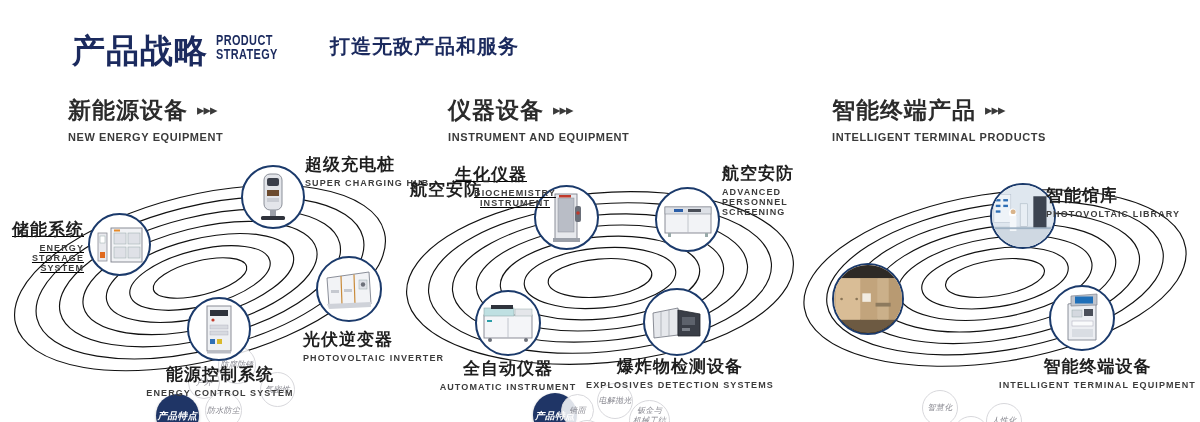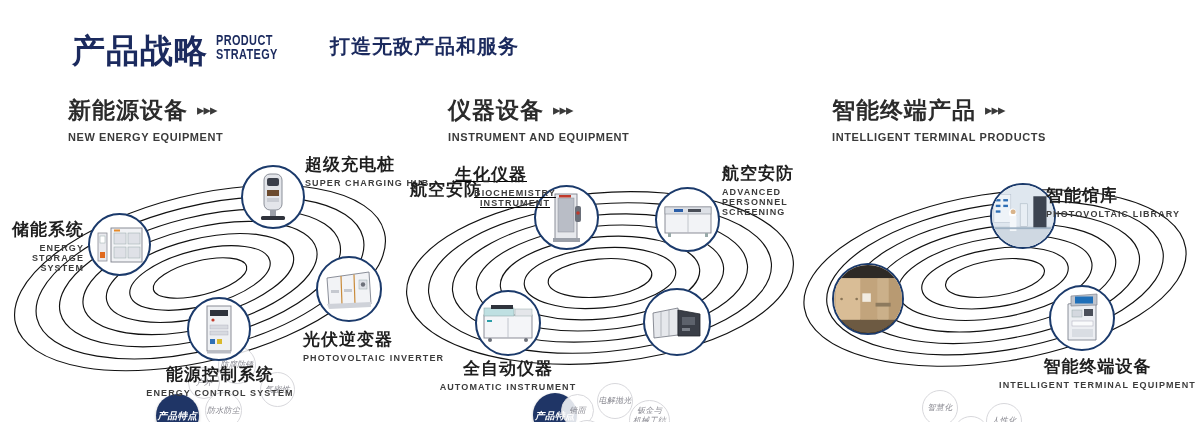--- a/index.html
+++ b/index.html
@@ -78,21 +78,21 @@
   
   .lab { position: absolute; white-space: nowrap; }
   .lab .cn {
     font-size: 17px; font-weight: 700; color: #1e1e1e; letter-spacing: 1px;
   }
   .lab .en {
     font-size: 9px; font-weight: 700; color: #3c3c3c;
     letter-spacing: 1.1px; margin-top: 2px;
     font-family: "Liberation Sans", sans-serif;
   }
-  .lab.r { text-align: right; }
+  .lab.r { text-align: right; text-decoration: underline; }
   .lab.c { text-align: center; }
   .lab.l { text-align: left; }
 </style>
 </head>
 <body>
 
 <div id="page">
 
   <div class="hdr-cn">产品战略</div>
   <div class="hdr-en">PRODUCT
@@ -294,20 +294,24 @@
 
     <div class="node" style="left:243px; top:138px; width:68px; height:68px;">
       <svg width="54" height="38" viewBox="0 0 54 38">
         <polygon points="3,10 28,5 28,32 4,35" fill="#e6e8ec" stroke="#70747e" stroke-width=".8"></polygon>
         <line x1="11" y1="8" x2="11" y2="33" stroke="#9ca0a9" stroke-width=".7"></line>
         <line x1="19" y1="6.5" x2="19" y2="33" stroke="#9ca0a9" stroke-width=".7"></line>
         <polygon points="28,7 50,11 50,33 28,33" fill="#3a3e47" stroke="#24272e" stroke-width=".8"></polygon>
         <rect x="32" y="14" width="13" height="8" fill="#5d626c"></rect>
         <rect x="32" y="25" width="8" height="3" fill="#7b8089"></rect>
       </svg>
+    </div>
+    <div class="lab c" style="left:160px; top:205px; width:240px;">
+      <div class="cn">爆炸物检测设备</div>
+      <div class="en">EXPLOSIVES DETECTION SYSTEMS</div>
     </div>
   </div>
 
   <div class="cluster" id="c3" style="left:790px; width:410px;">
     <svg class="orbits" width="410" height="260" viewBox="0 0 410 260">
       <g fill="none" stroke="#111111" stroke-width="1.15" transform="rotate(-9 205 128)">
         <ellipse cx="205" cy="128" rx="50" ry="18"></ellipse>
         <ellipse cx="205" cy="128" rx="74" ry="29"></ellipse>
         <ellipse cx="205" cy="128" rx="98" ry="40"></ellipse>
         <ellipse cx="205" cy="128" rx="122" ry="51"></ellipse>

